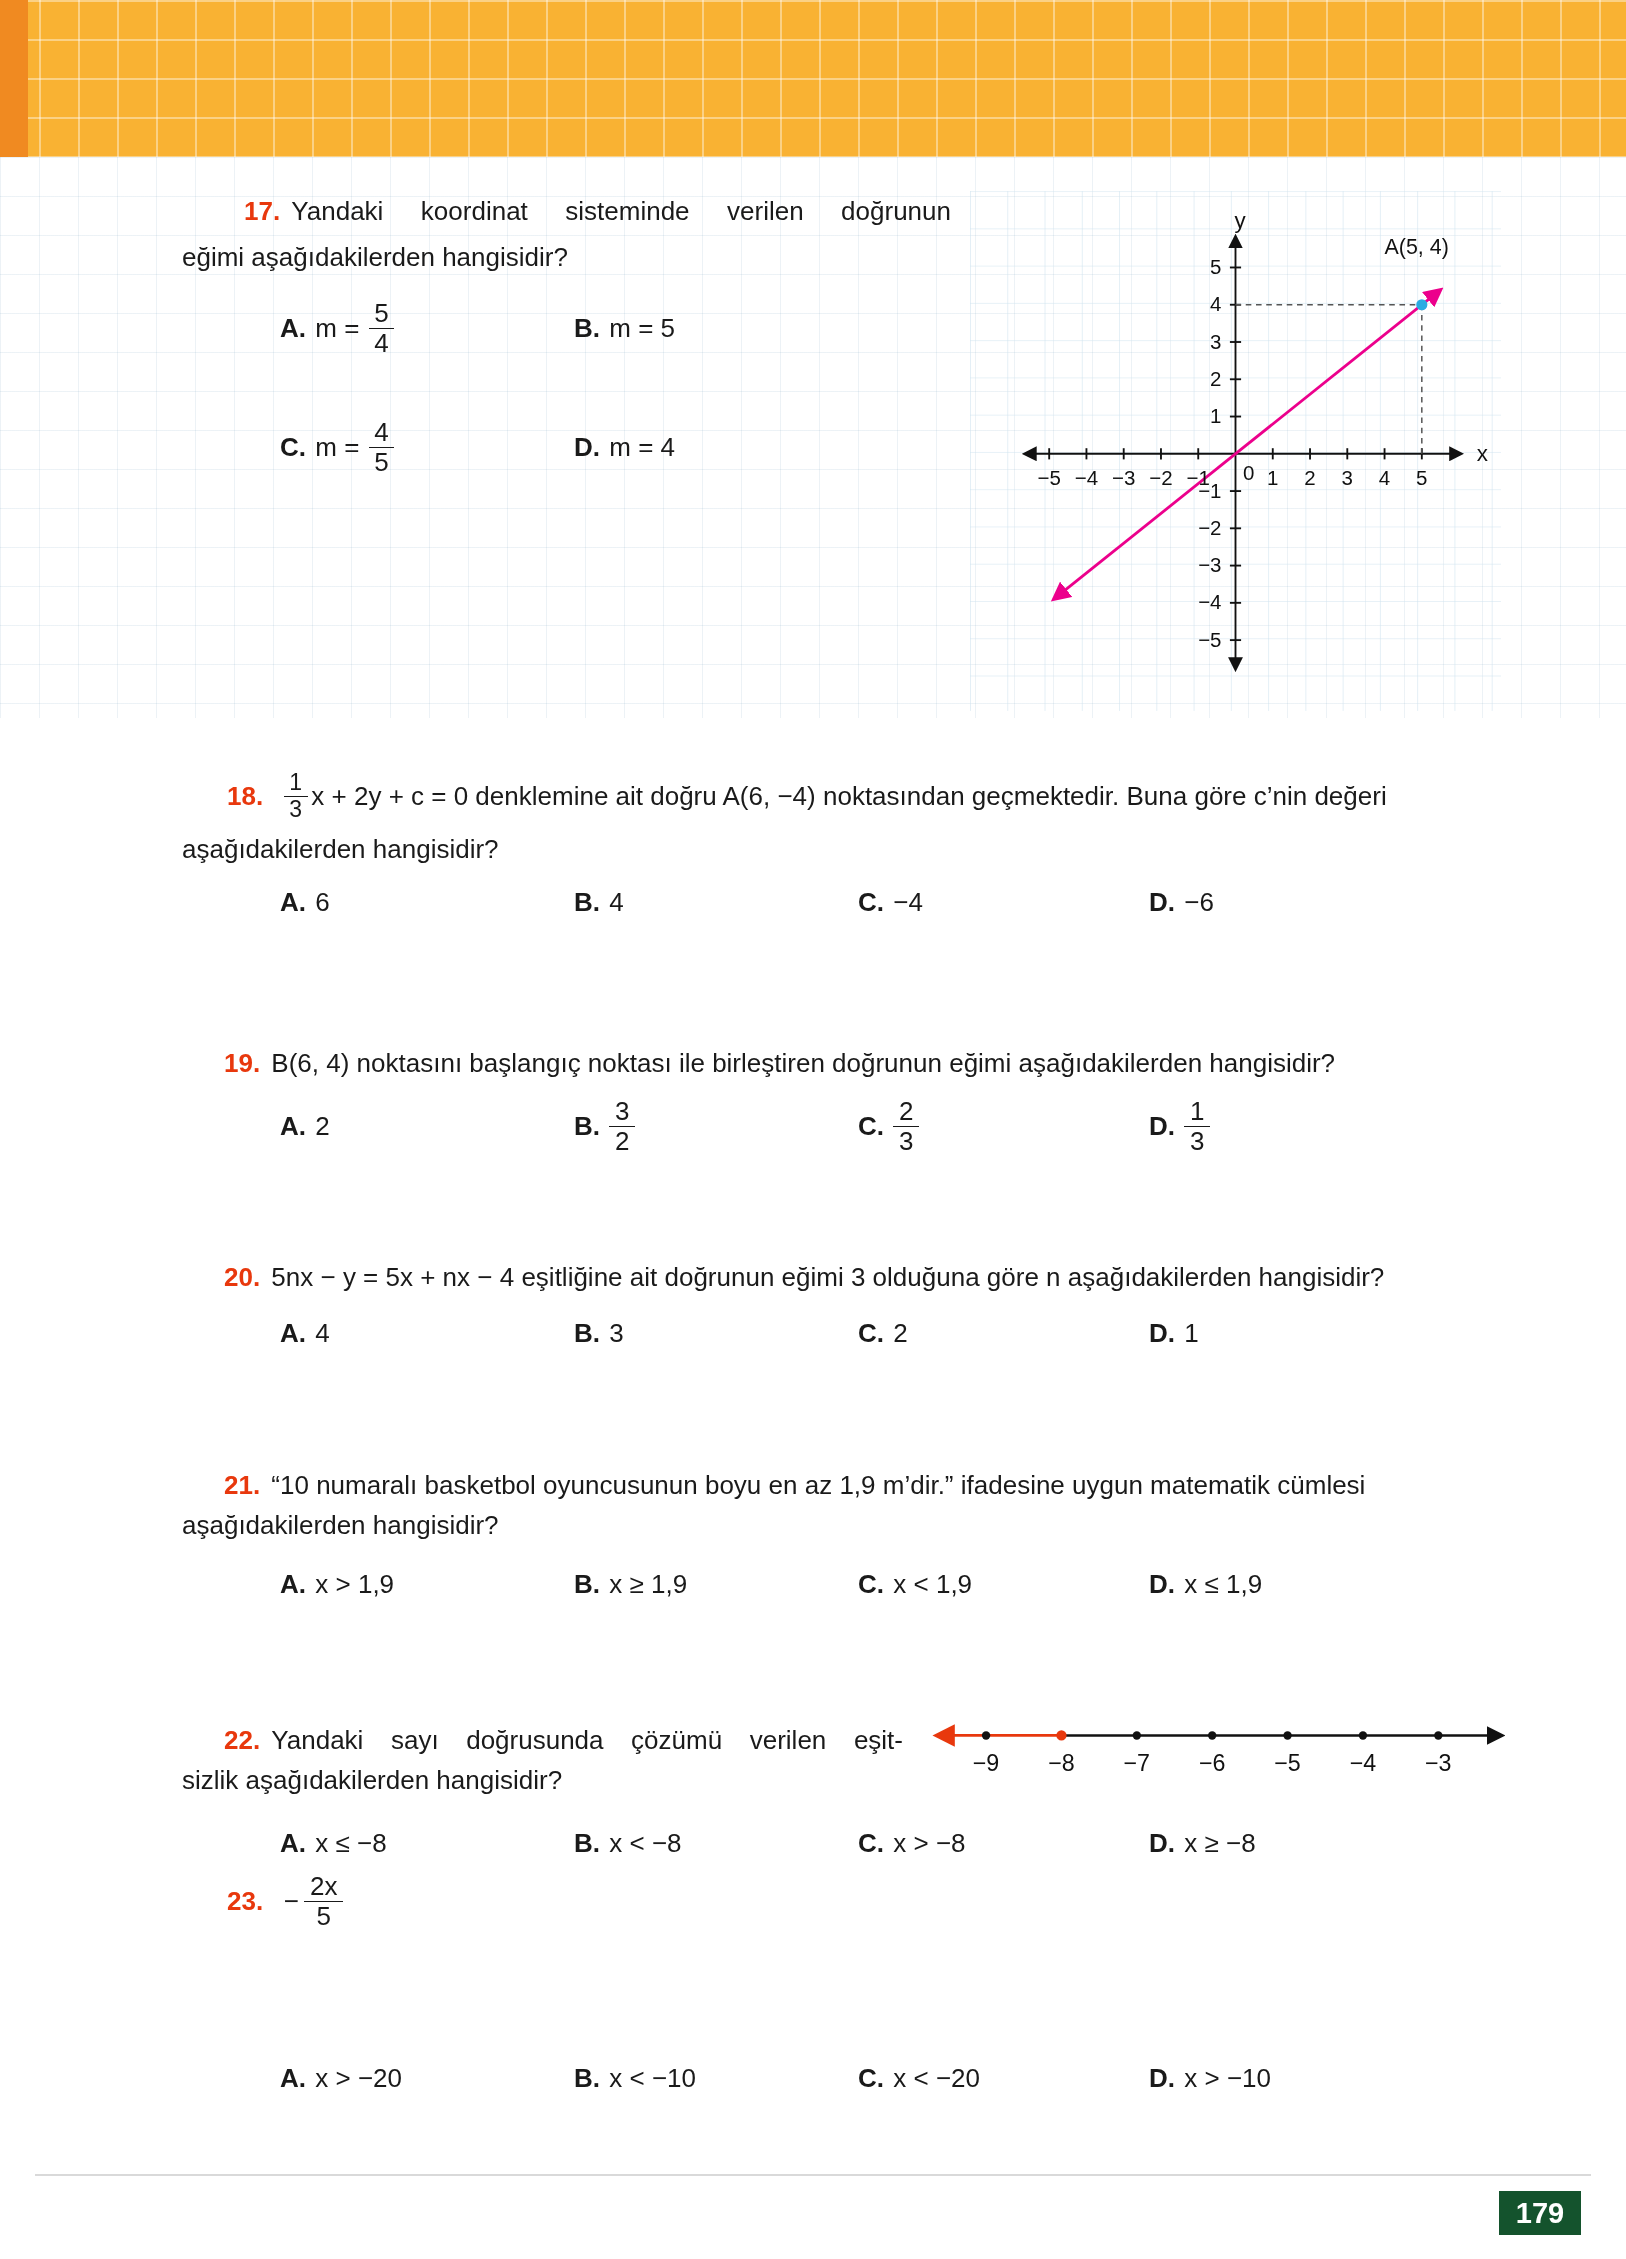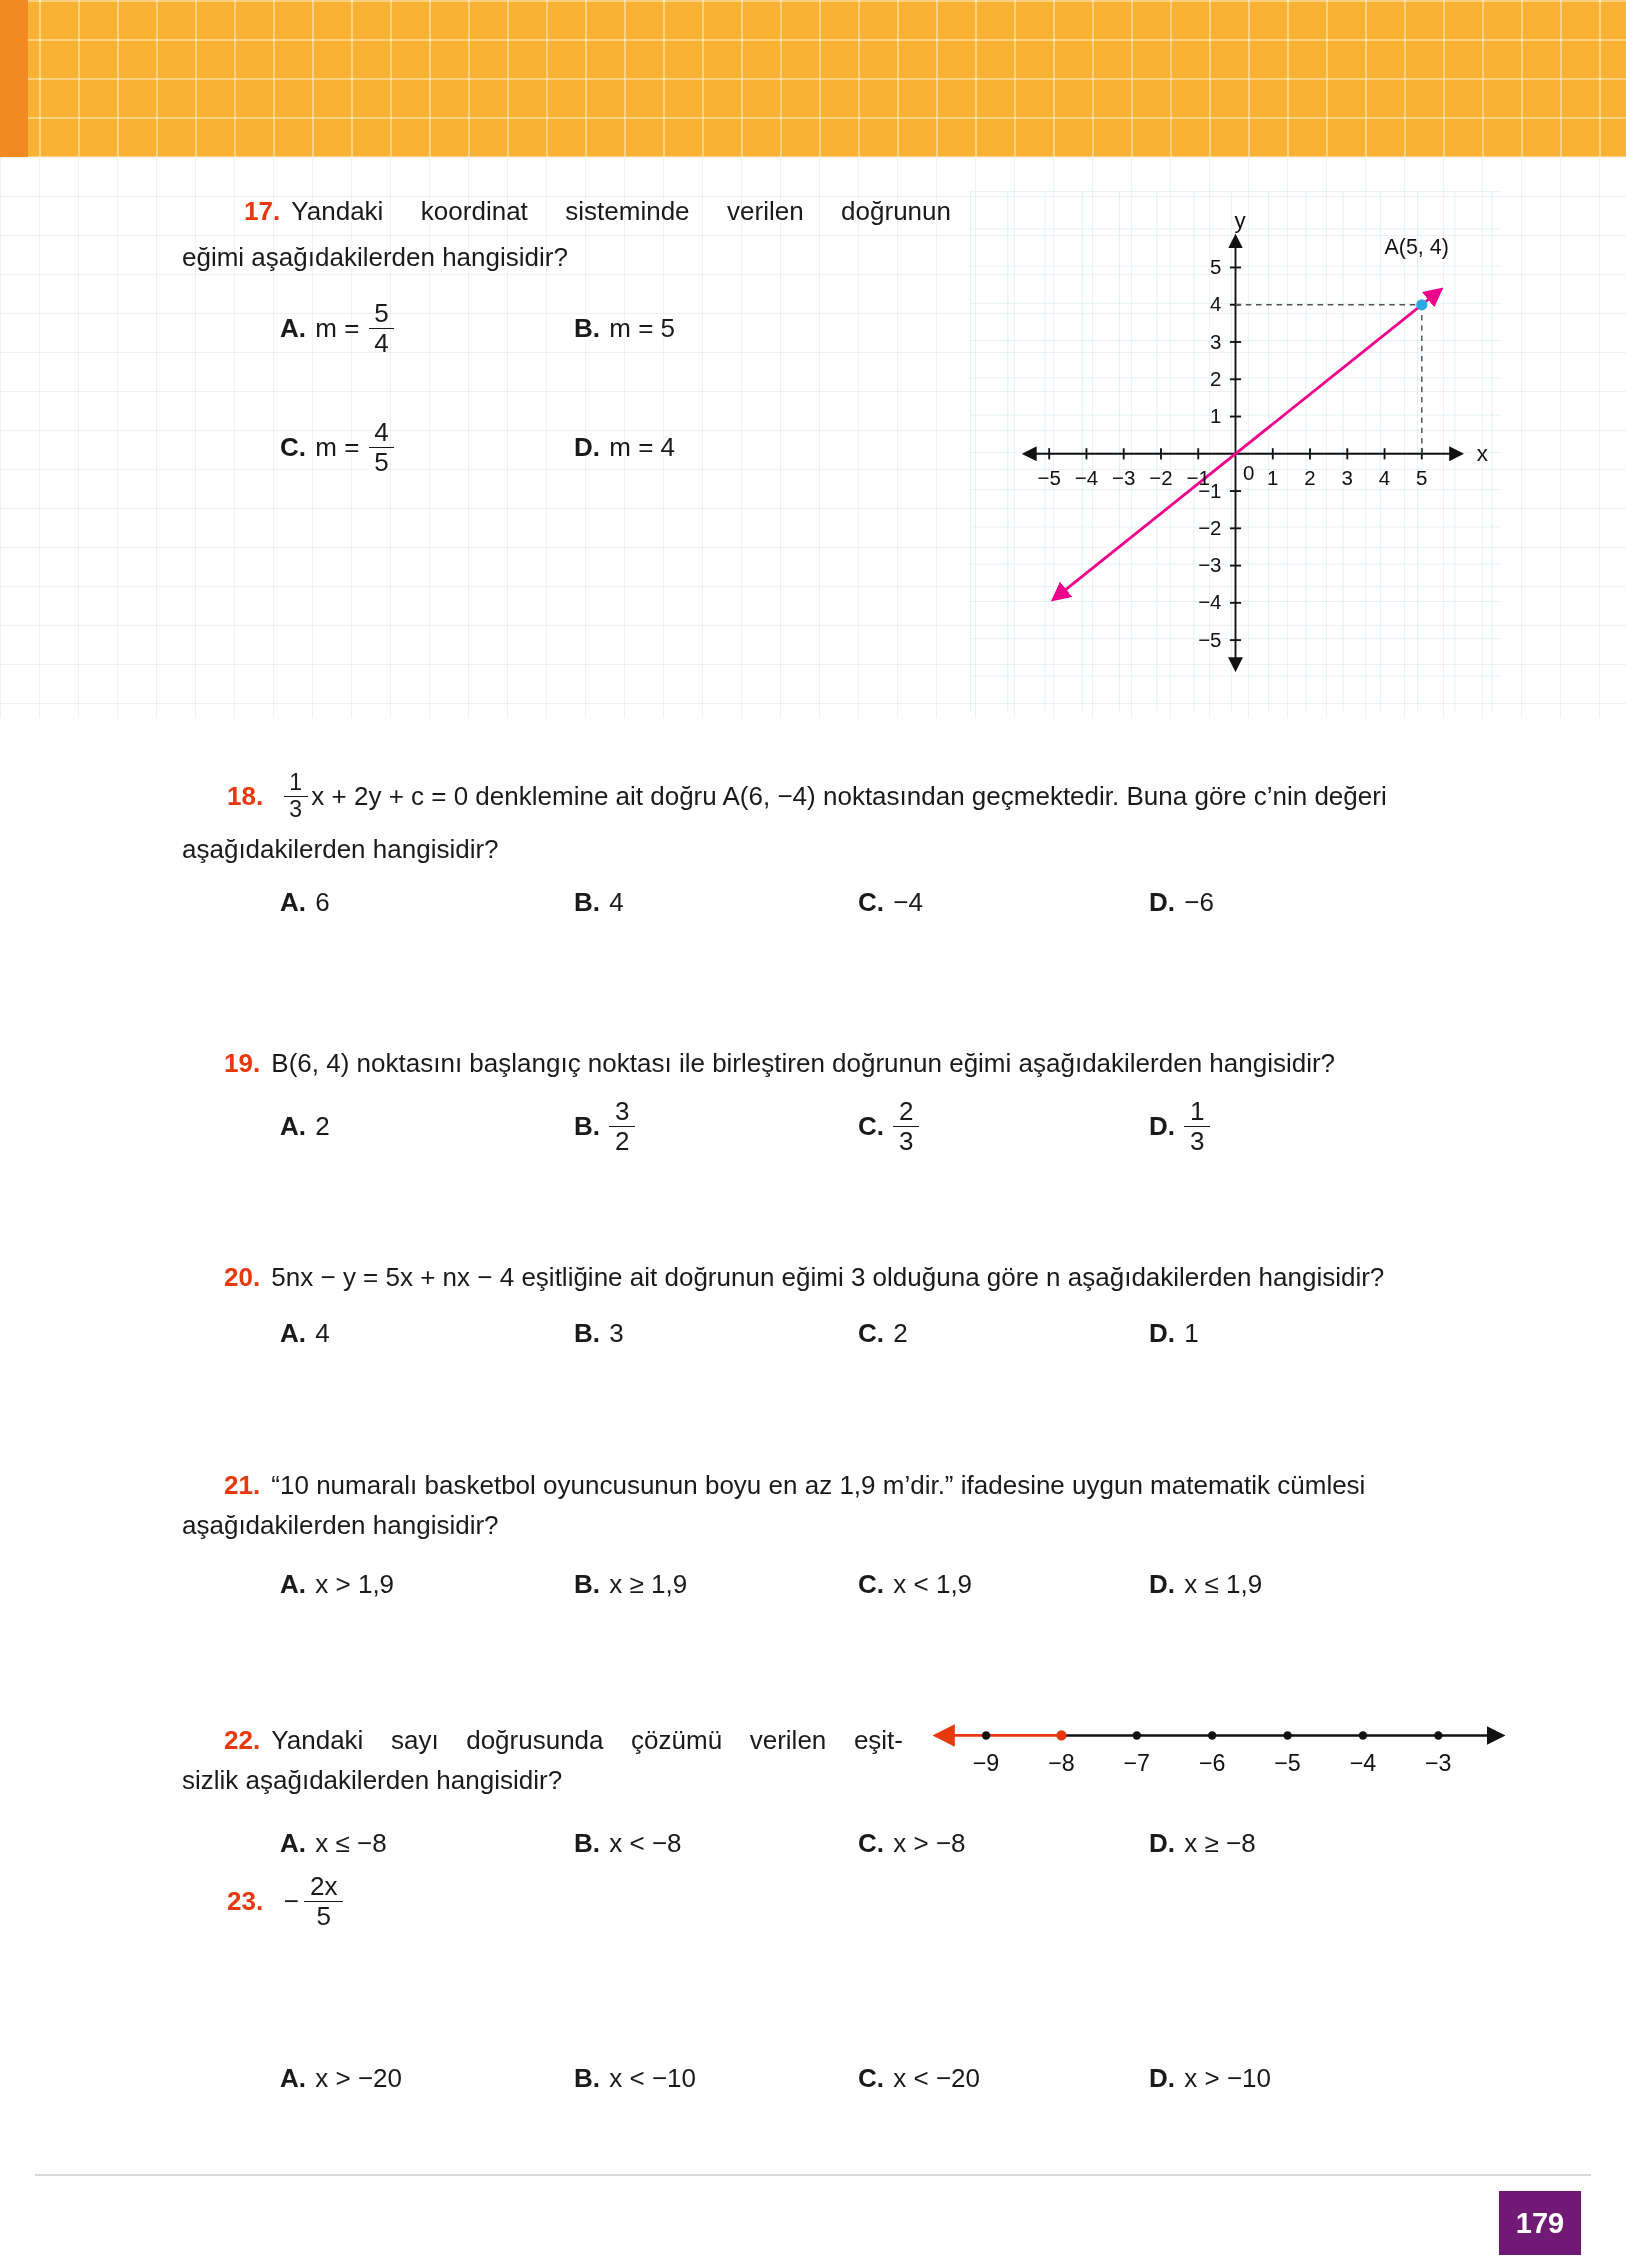--- a/index.html
+++ b/index.html
@@ -31,21 +31,21 @@
   .frac.small { font-size:23px; }
   .frac .fnum { display:block; padding:0 5.6px; border-bottom:1.9px solid #1a1a1a; }
   .frac .fden { display:block; padding:0 5.6px; }
 
   .flexline { position:absolute; display:flex; align-items:center; gap:9.3px; font-size:26px; white-space:nowrap; }
 
   .graph { position:absolute; left:970px; top:191px; }
   .numline { position:absolute; left:928px; top:1715px; }
 
   .divider { position:absolute; left:35px; top:2174px; width:1556px; height:1.9px; background:#d9d9d9; }
-  .pagenum { position:absolute; left:1499px; top:2191px; width:82px; height:64px; background:#701a75;
+  .pagenum { position:absolute; left:1499px; top:2191px; width:82px; height:44px; background:#14532d;
     color:#ffffff; font-size:29px; font-weight:bold; display:flex; align-items:center; justify-content:center; }
 
   svg text { font-family:"Liberation Sans", sans-serif; }
 </style>
 </head>
 <body>
 
 <div class="page">
 
   <div class="band"></div>

